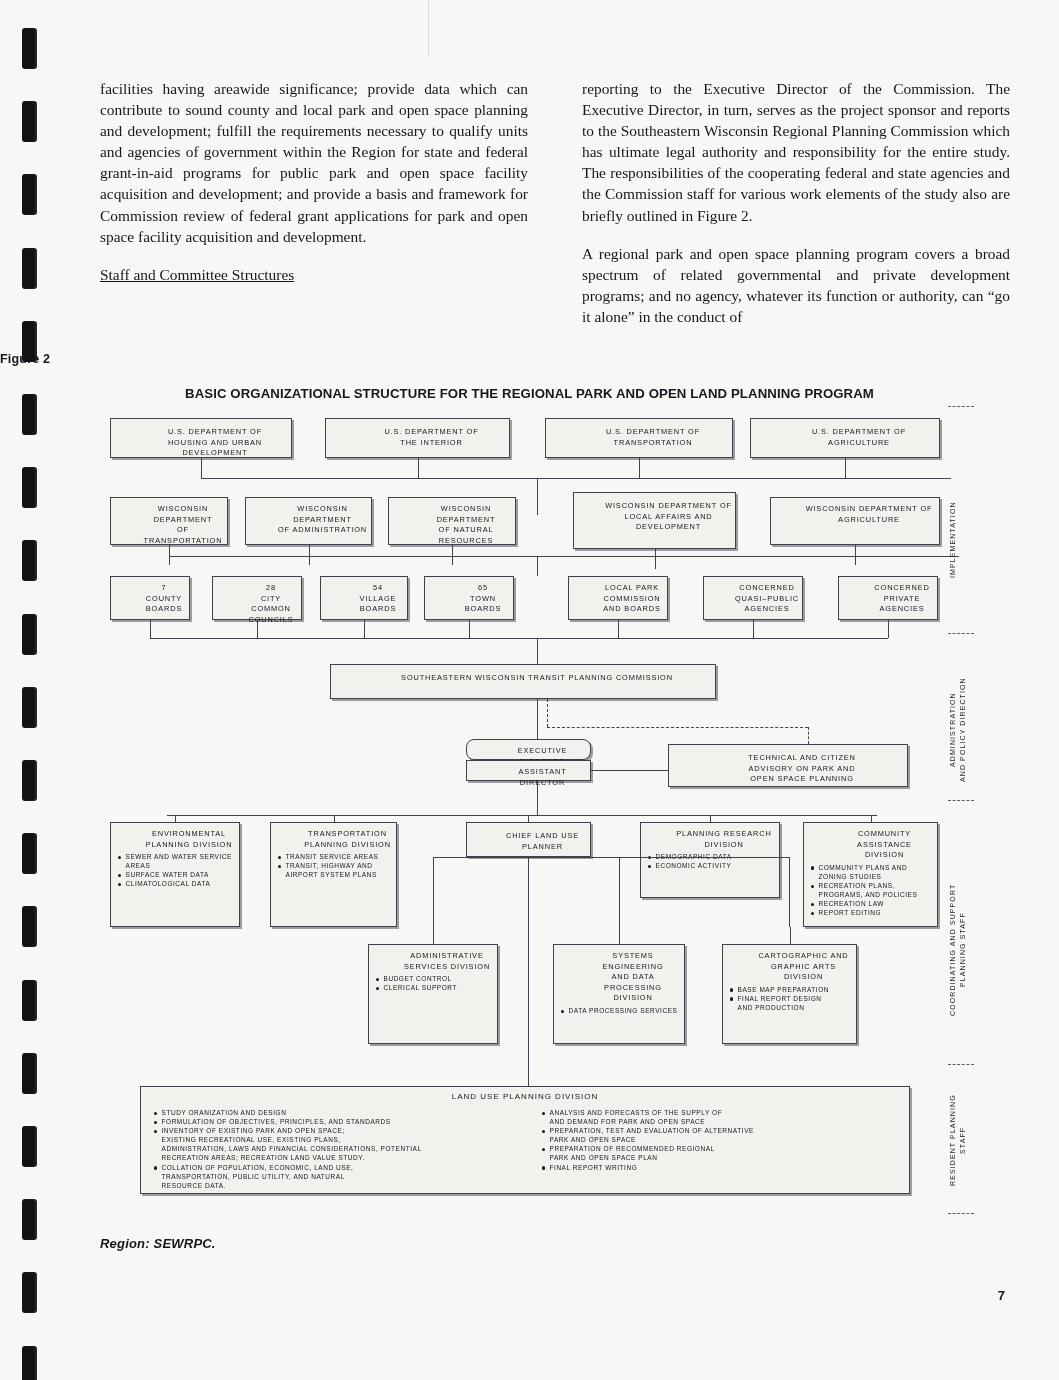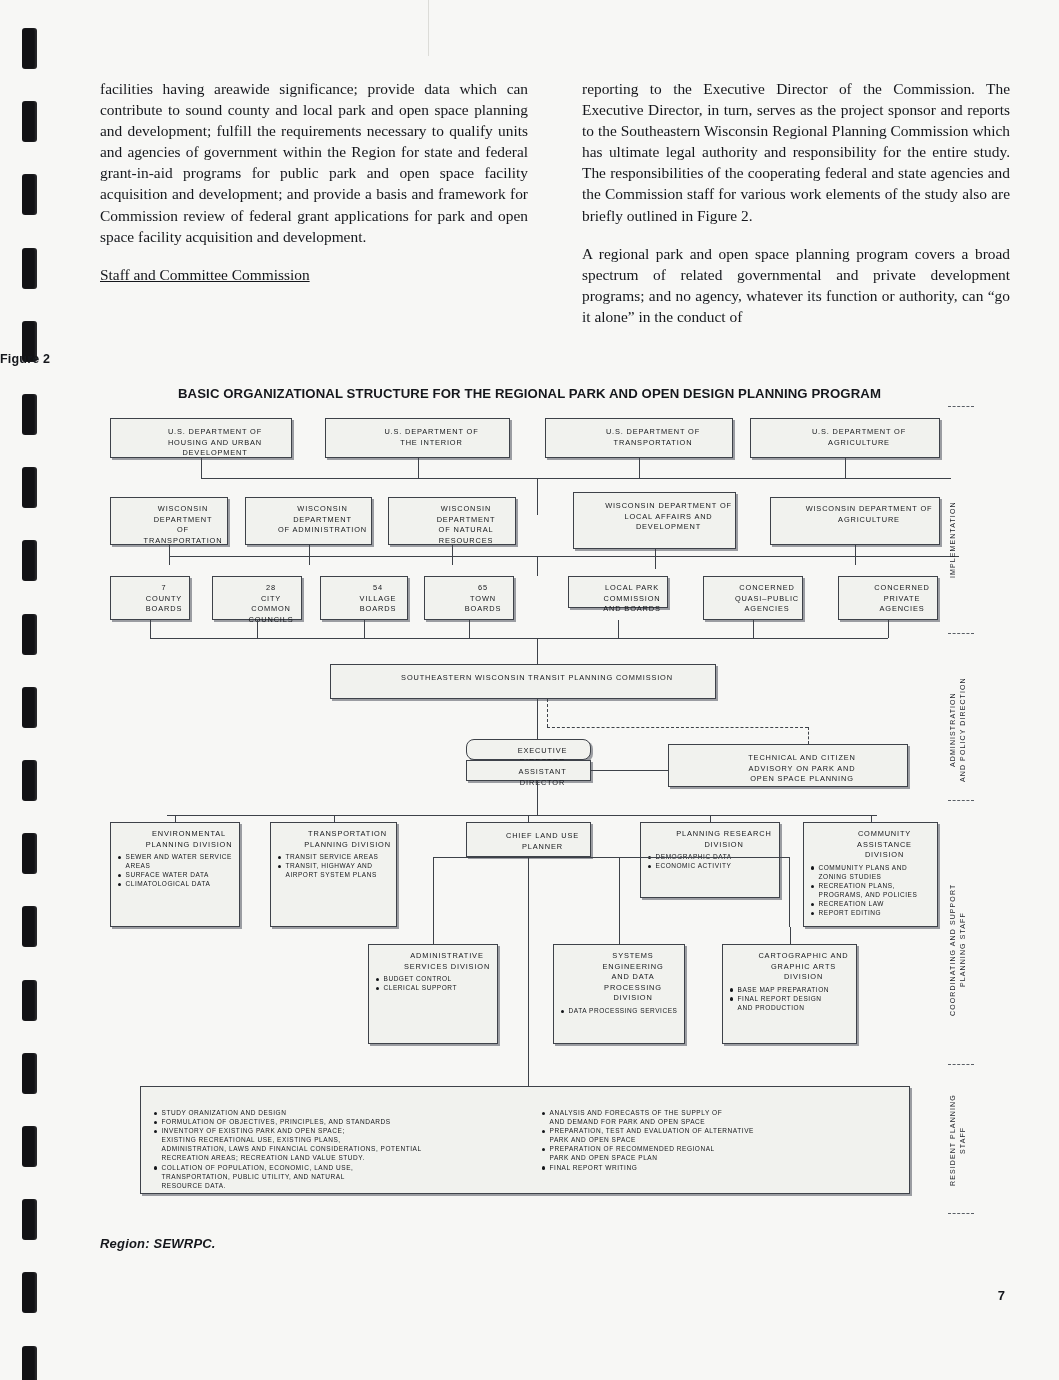--- a/index.html
+++ b/index.html
@@ -107,31 +107,31 @@
     <div class="hole" style="top: 1272.4px;"></div>
     <div class="hole" style="top: 1345.6px;"></div>
   </div>
 
 <div id="seam"></div>
 
 <div id="cols">
   <div class="col left">
     <p>facilities having areawide significance; provide data which can contribute to sound county and local park and open space planning and development; fulfill the requirements necessary to qualify units and agencies of government within the Region for state and federal grant-in-aid programs for public park and open space facility acquisition and development; and provide a basis and framework for Commission review of federal grant applications for park and open space facility acquisition and development.</p>
     <p>
-      <span class="subhead">Staff and Committee Commission</span><br>
+      <span class="subhead">Staff and Committee Structures</span><br>
     </p>
   </div>
   <div class="col right">
     <p>reporting to the Executive Director of the Commission. The Executive Director, in turn, serves as the project sponsor and reports to the Southeastern Wisconsin Regional Planning Commission which has ultimate legal authority and responsibility for the entire study. The responsibilities of the cooperating federal and state agencies and the Commission staff for various work elements of the study also are briefly outlined in Figure 2.</p>
     <p>A regional park and open space planning program covers a broad spectrum of related governmental and private development programs; and no agency, whatever its function or authority, can “go it alone” in the conduct of</p>
   </div>
 </div>
 
 <div id="fig-num">Figure 2</div>
-<div id="fig-title">BASIC ORGANIZATIONAL STRUCTURE FOR THE REGIONAL PARK AND OPEN DESIGN PLANNING PROGRAM</div>
+<div id="fig-title">BASIC ORGANIZATIONAL STRUCTURE FOR THE REGIONAL PARK AND OPEN LAND PLANNING PROGRAM</div>
 
 <div id="chart">
     <div class="box" style="left: 110px; top: 418px; width: 182px; height: 40px;">
       <span class="ttl pad">U.S. DEPARTMENT OF<br>HOUSING AND  URBAN  DEVELOPMENT</span>
     </div>
     <div class="box" style="left: 325px; top: 418px; width: 185px; height: 40px;">
       <span class="ttl pad">U.S. DEPARTMENT OF<br>THE  INTERIOR</span>
     </div>
     <div class="box" style="left: 545px; top: 418px; width: 188px; height: 40px;">
       <span class="ttl pad">U.S. DEPARTMENT  OF<br>TRANSPORTATION</span>
@@ -159,21 +159,21 @@
     </div>
     <div class="box" style="left: 212px; top: 576px; width: 90px; height: 44px;">
       <span class="ttl">28<br>CITY  COMMON<br>COUNCILS</span>
     </div>
     <div class="box" style="left: 320px; top: 576px; width: 88px; height: 44px;">
       <span class="ttl">54<br>VILLAGE<br>BOARDS</span>
     </div>
     <div class="box" style="left: 424px; top: 576px; width: 90px; height: 44px;">
       <span class="ttl">65<br>TOWN<br>BOARDS</span>
     </div>
-    <div class="box" style="left: 568px; top: 576px; width: 100px; height: 32px;">
+    <div class="box" style="left: 568px; top: 576px; width: 100px; height: 44px;">
       <span class="ttl">LOCAL  PARK<br>COMMISSION<br>AND  BOARDS</span>
     </div>
     <div class="box" style="left: 703px; top: 576px; width: 100px; height: 44px;">
       <span class="ttl">CONCERNED<br>QUASI–PUBLIC<br>AGENCIES</span>
     </div>
     <div class="box" style="left: 838px; top: 576px; width: 100px; height: 44px;">
       <span class="ttl">CONCERNED<br>PRIVATE<br>AGENCIES</span>
     </div>
     <div class="ln lnv" style="left: 201px; top: 458px; height: 20px;"></div>
     <div class="ln lnv" style="left: 417.5px; top: 458px; height: 20px;"></div>
@@ -282,20 +282,21 @@
         <li>FINAL  REPORT  DESIGN</li>
         <li class="cont">AND  PRODUCTION</li>
       </ul>
     </div>
     <div class="ln lnv" style="left: 789.5px; top: 927px; height: 17px;"></div>
     <div class="ln lnv" style="left: 433px; top: 857px; height: 70px;"></div>
     <div class="ln lnv" style="left: 619px; top: 857px; height: 70px;"></div>
     <div class="ln lnv" style="left: 789px; top: 857px; height: 70px;"></div>
     <div class="ln lnh" style="left: 433px; top: 857px; width: 357px;"></div>
     <div class="box" style="left: 140px; top: 1086px; width: 770px; height: 108px; position: absolute;">
+      <div style="position: absolute; left: 0px; top: 5px; width: 100%; text-align: center; font-size: 8px; letter-spacing: 1px;">LAND  USE  PLANNING  DIVISION</div>
       <ul class="bl" style="position: absolute; left: 12px; top: 22px; width: 370px; margin: 0px;">
         <li>STUDY ORANIZATION AND  DESIGN</li>
         <li>FORMULATION  OF OBJECTIVES,  PRINCIPLES,  AND  STANDARDS</li>
         <li>INVENTORY  OF EXISTING PARK  AND OPEN SPACE;</li>
         <li class="cont">EXISTING RECREATIONAL USE, EXISTING PLANS,</li>
         <li class="cont">ADMINISTRATION, LAWS AND FINANCIAL CONSIDERATIONS, POTENTIAL</li>
         <li class="cont">RECREATION  AREAS; RECREATION LAND  VALUE  STUDY.</li>
         <li>COLLATION OF  POPULATION, ECONOMIC,  LAND USE,</li>
         <li class="cont">TRANSPORTATION, PUBLIC UTILITY, AND NATURAL</li>
         <li class="cont">RESOURCE DATA.</li>

